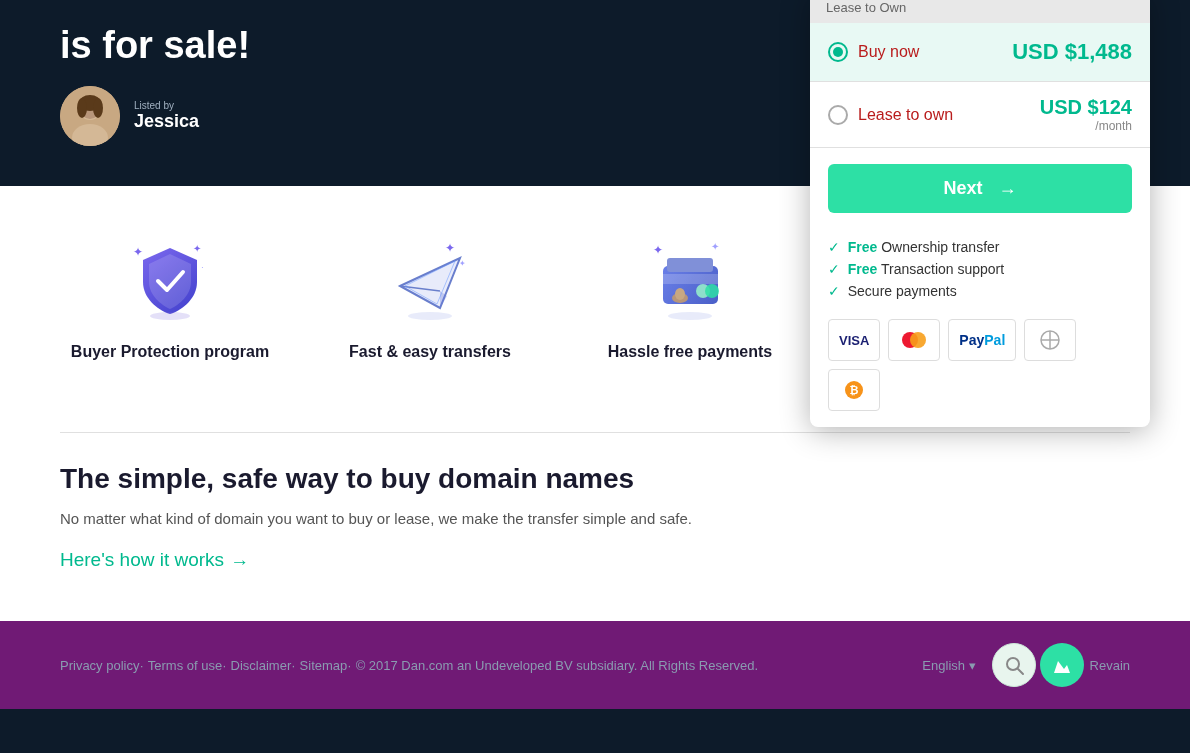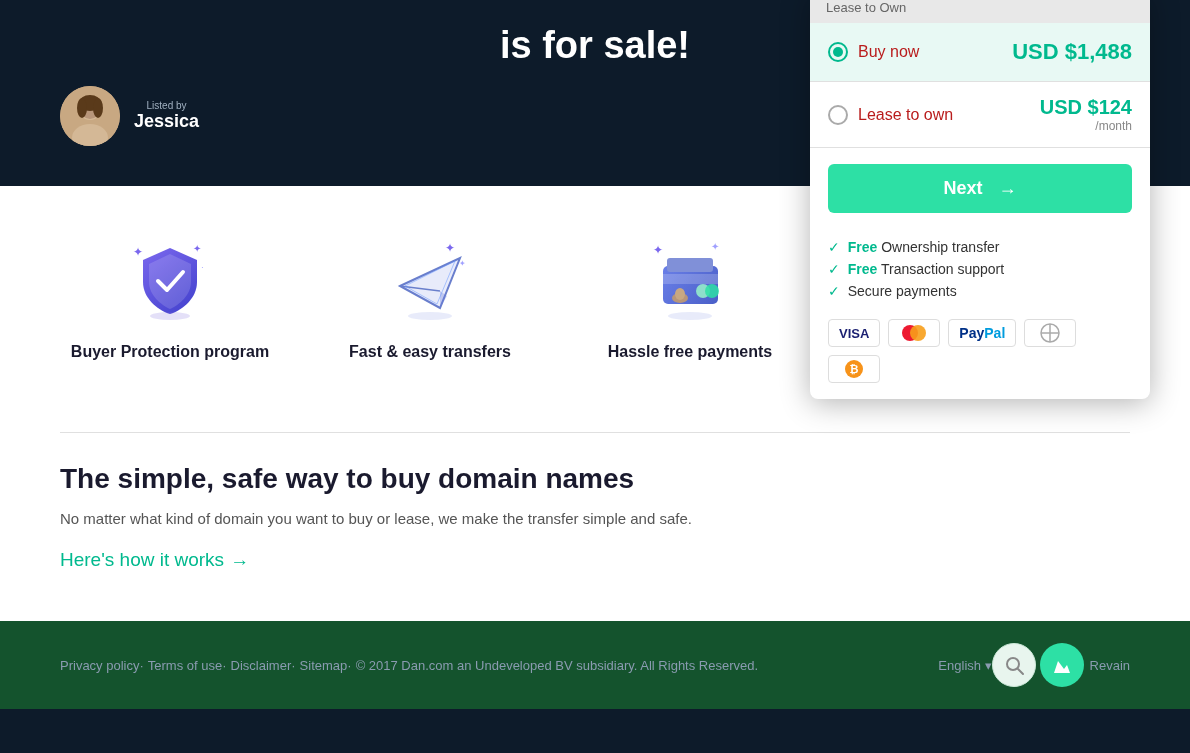--- a/index.html
+++ b/index.html
@@ -194,21 +194,21 @@
     .payment-methods {
       display: flex;
       gap: 8px;
       padding: 0 18px 16px 18px;
       flex-wrap: wrap;
     }
 
     .payment-badge {
       border: 1px solid #ddd;
       border-radius: 4px;
-      padding: 13px 10px;
+      padding: 20px 10px;
       font-size: 11px;
       color: #555;
       display: flex;
       align-items: center;
       justify-content: center;
       min-width: 52px;
       height: 20px;
       font-weight: 600;
     }
 
@@ -280,21 +280,21 @@
       font-weight: 400;
       display: flex;
       align-items: center;
       gap: 6px;
       text-decoration: none;
       cursor: pointer;
     }
 
     
     .footer {
-      background: #14532d;
+      background: #701a75;
       padding: 22px 60px;
       display: flex;
       align-items: center;
       justify-content: space-between;
     }
 
     .footer-links {
       display: flex;
       gap: 0;
       font-size: 13px;
@@ -306,20 +306,21 @@
     }
 
     .footer-links a {
       color: #8a9bb0;
       text-decoration: none;
     }
 
     .footer-right {
       display: flex;
       align-items: center;
+      gap: 16px;
     }
 
     .english-btn {
       color: #8a9bb0;
       font-size: 13px;
       display: flex;
       align-items: center;
       gap: 4px;
     }
 
@@ -336,21 +337,21 @@
       border-radius: 50%;
       display: flex;
       align-items: center;
       justify-content: center;
     }
   </style>
 </head>
 <body>
 
 <div class="top-section">
-  <div style="flex:1; padding-top: 4px; text-align: center;">
+  <div style="flex:1; padding-top: 4px;">
     <div class="domain-title">is for sale!</div>
     <div class="listed-by">
       <div class="avatar">
         <svg width="60" height="60" viewBox="0 0 60 60" xmlns="http://www.w3.org/2000/svg">
           <circle cx="30" cy="30" r="30" fill="#c8a882"></circle>
           <circle cx="30" cy="23" r="11" fill="#d4b896"></circle>
           <ellipse cx="30" cy="52" rx="18" ry="14" fill="#d4b896"></ellipse>
           <circle cx="30" cy="23" r="10" fill="#b8967a"></circle>
 
           <ellipse cx="30" cy="17" rx="11" ry="8" fill="#5a3a1a"></ellipse>

